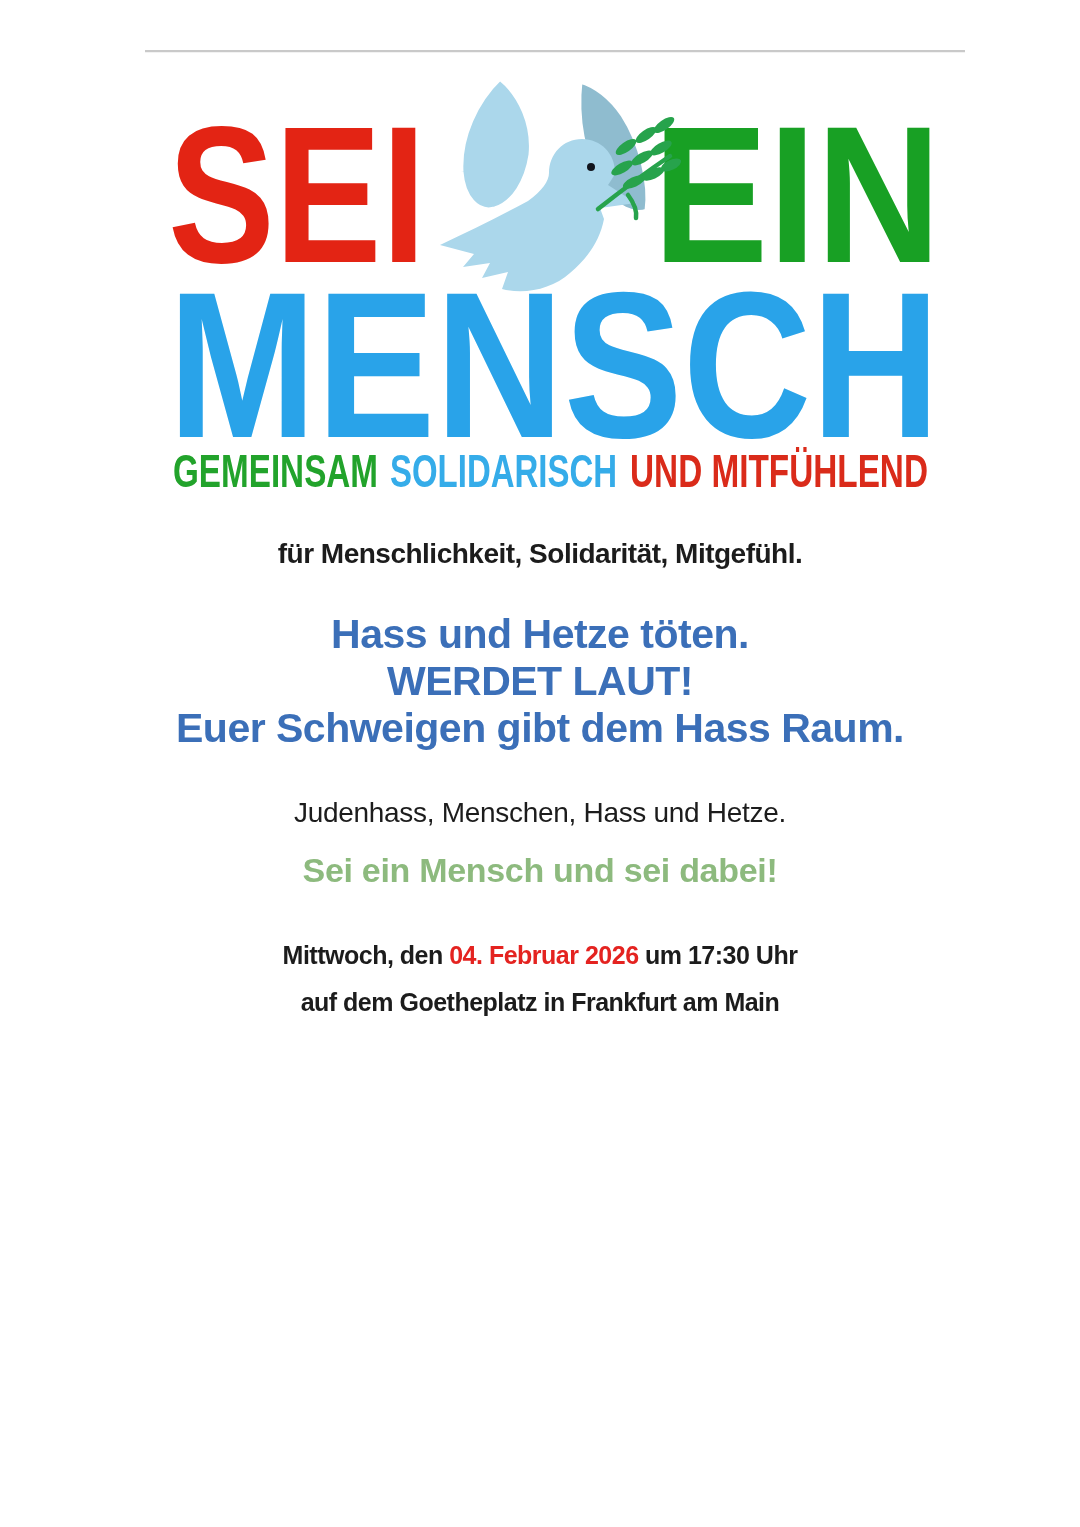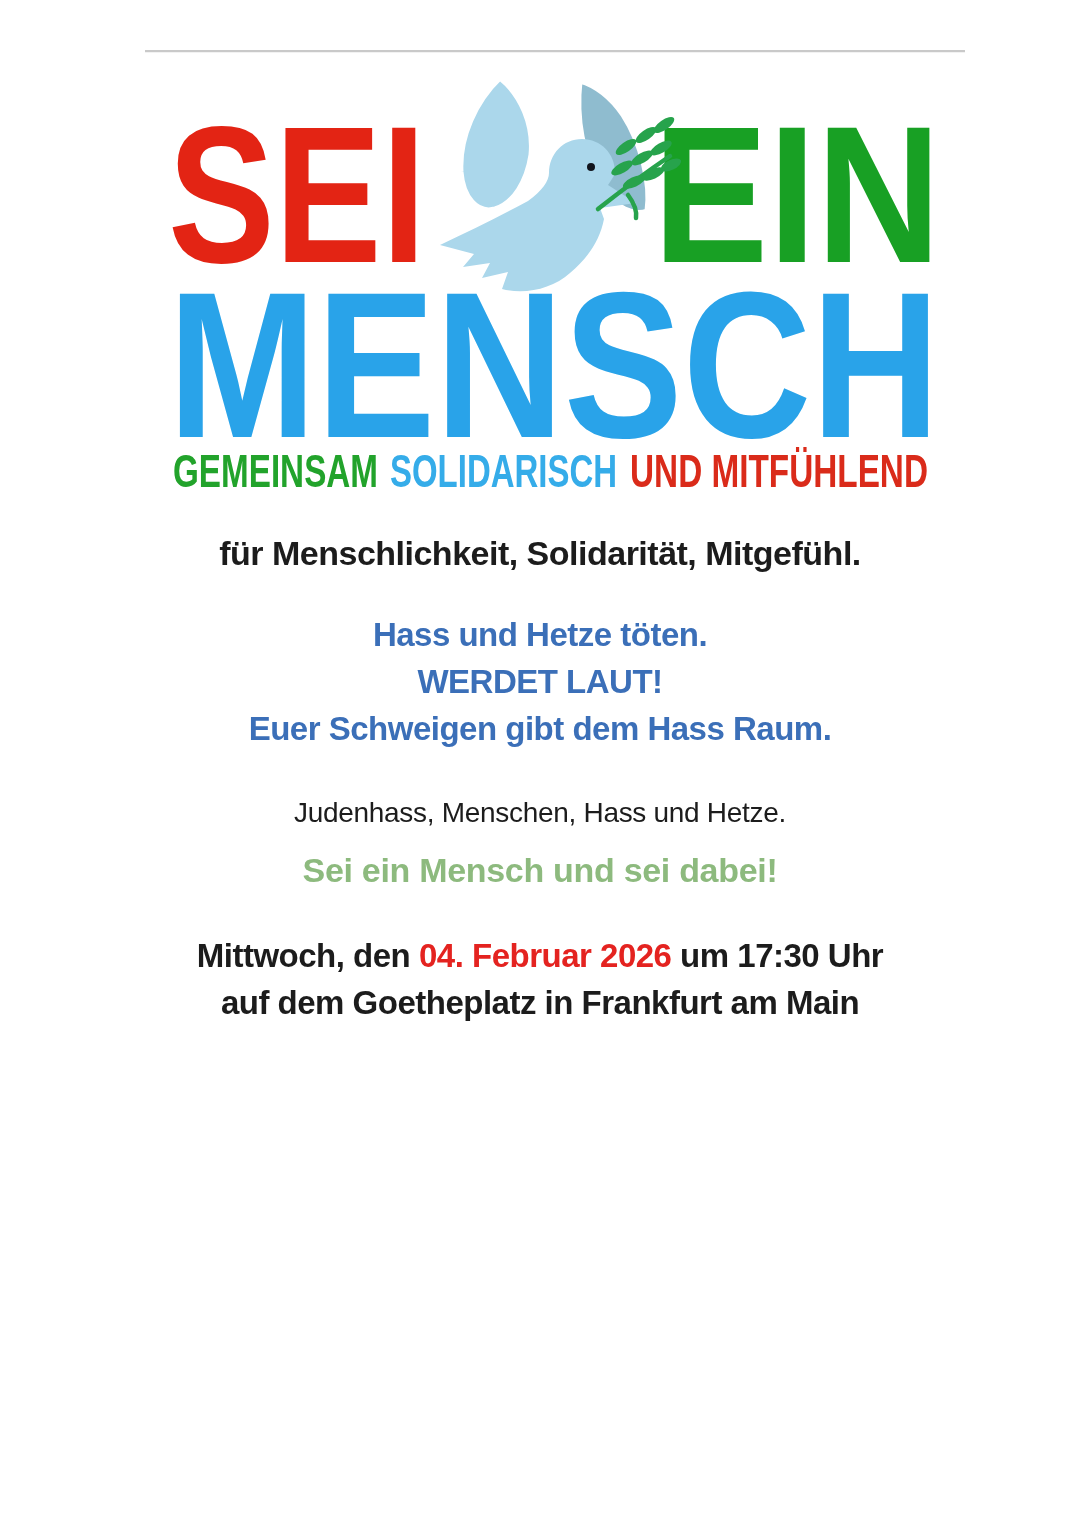--- a/index.html
+++ b/index.html
@@ -29,38 +29,38 @@
   .wing-outline { stroke:#ffffff; stroke-width:5px; }
   .dove-eye     { fill:#10141c; }
   .branch-stem  { stroke:var(--c-branch-green); stroke-width:4.5px; fill:none; stroke-linecap:round; }
   .branch-leaf  { fill:var(--c-branch-green); }
 
   .green-heading {
     margin-top:24px; font-size:36px; line-height:53px; font-weight:bold;
     color:var(--c-heading-green); letter-spacing:-0.5px;
   }
   .subheading {
-    margin-top:36px; font-size:34px; line-height:35px; font-weight:bold;
+    margin-top:36px; font-size:28px; line-height:35px; font-weight:bold;
     color:var(--c-text-black); letter-spacing:-0.5px;
   }
   .blue-block {
-    margin-top:40px; font-size:33px; line-height:47px; font-weight:bold;
+    margin-top:40px; font-size:41px; line-height:47px; font-weight:bold;
     color:var(--c-text-blue); letter-spacing:-0.5px;
   }
   .welcome {
     margin-top:42px; font-size:28px; line-height:38px; font-weight:normal;
     color:var(--c-text-black); letter-spacing:-0.3px;
   }
   .welcome .accent { font-weight:bold; color:var(--c-accent-red); }
   .call-green {
     margin-top:18px; font-size:34px; line-height:40px; font-weight:bold;
     color:var(--c-light-green); letter-spacing:-0.3px;
   }
   .event {
-    margin-top:42px; font-size:33px; line-height:47px; font-weight:bold;
+    margin-top:42px; font-size:25px; line-height:47px; font-weight:bold;
     color:var(--c-text-black); letter-spacing:-0.5px;
   }
   .event .date { color:var(--c-date-red); }
 </style>
 </head>
 <body>
 
 <div class="page">
   <div class="divider"></div>
 

